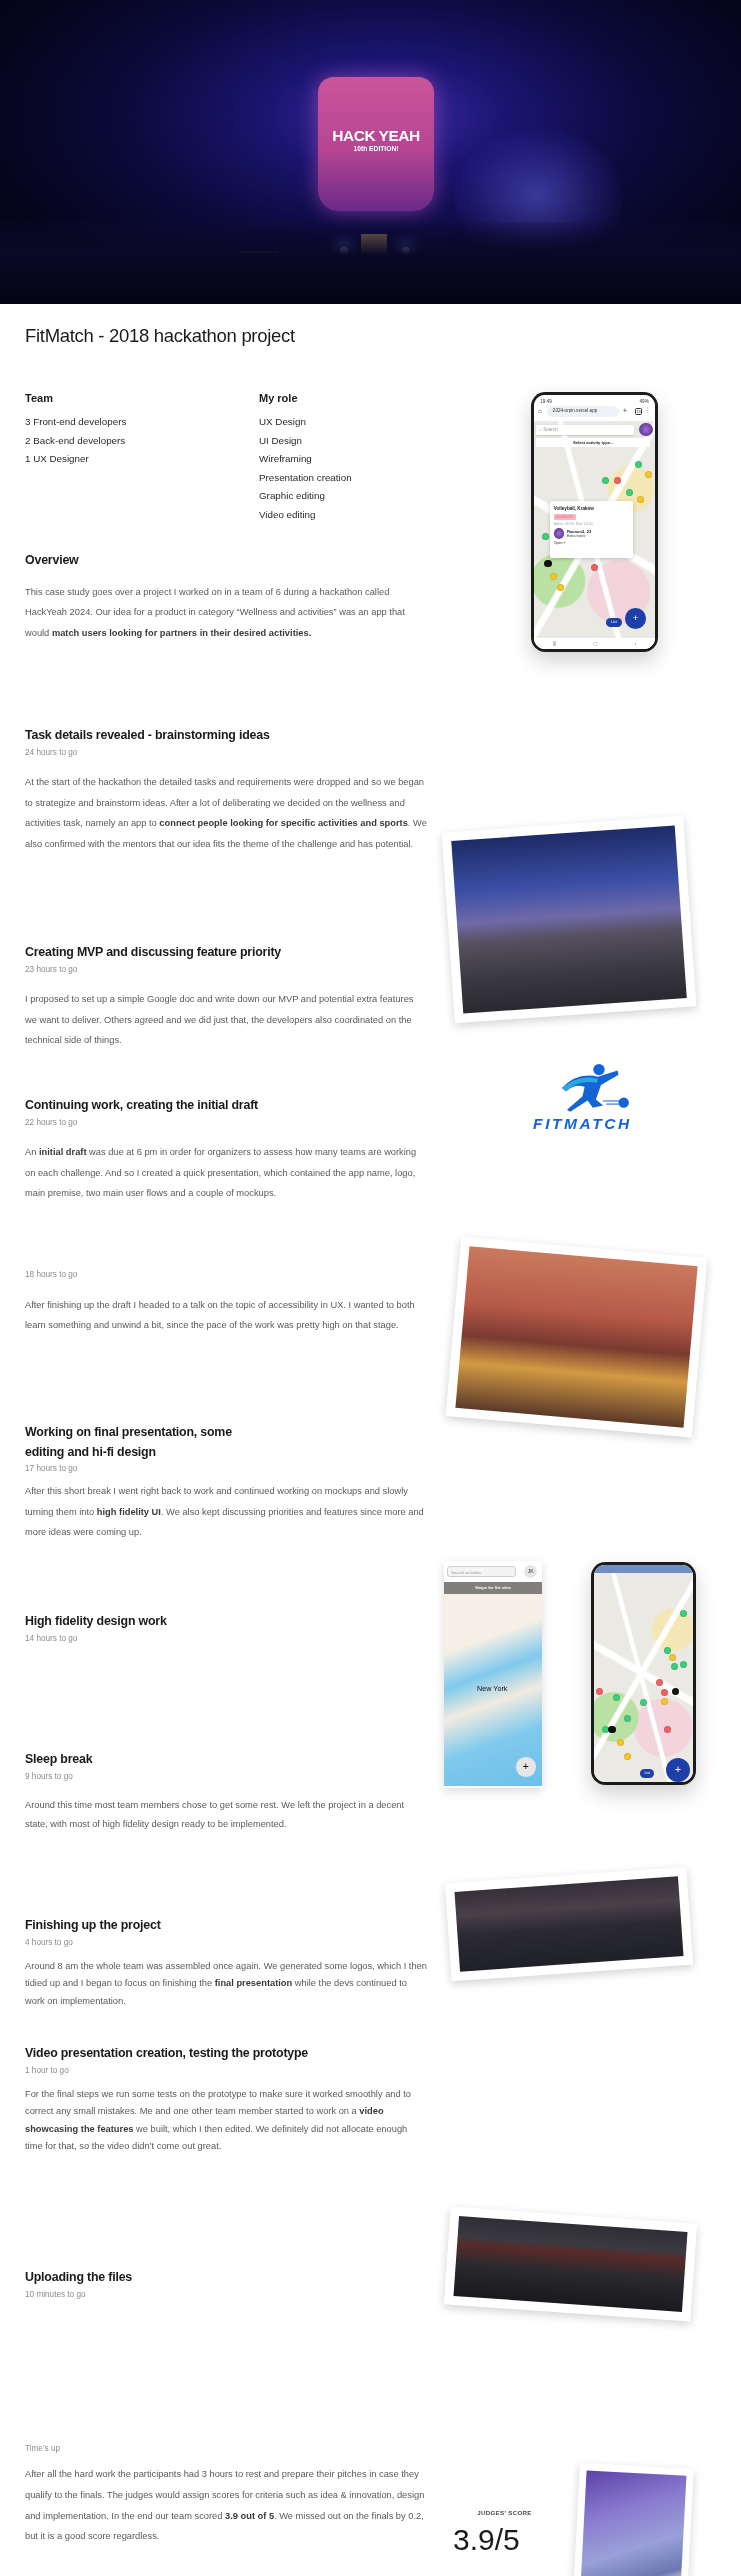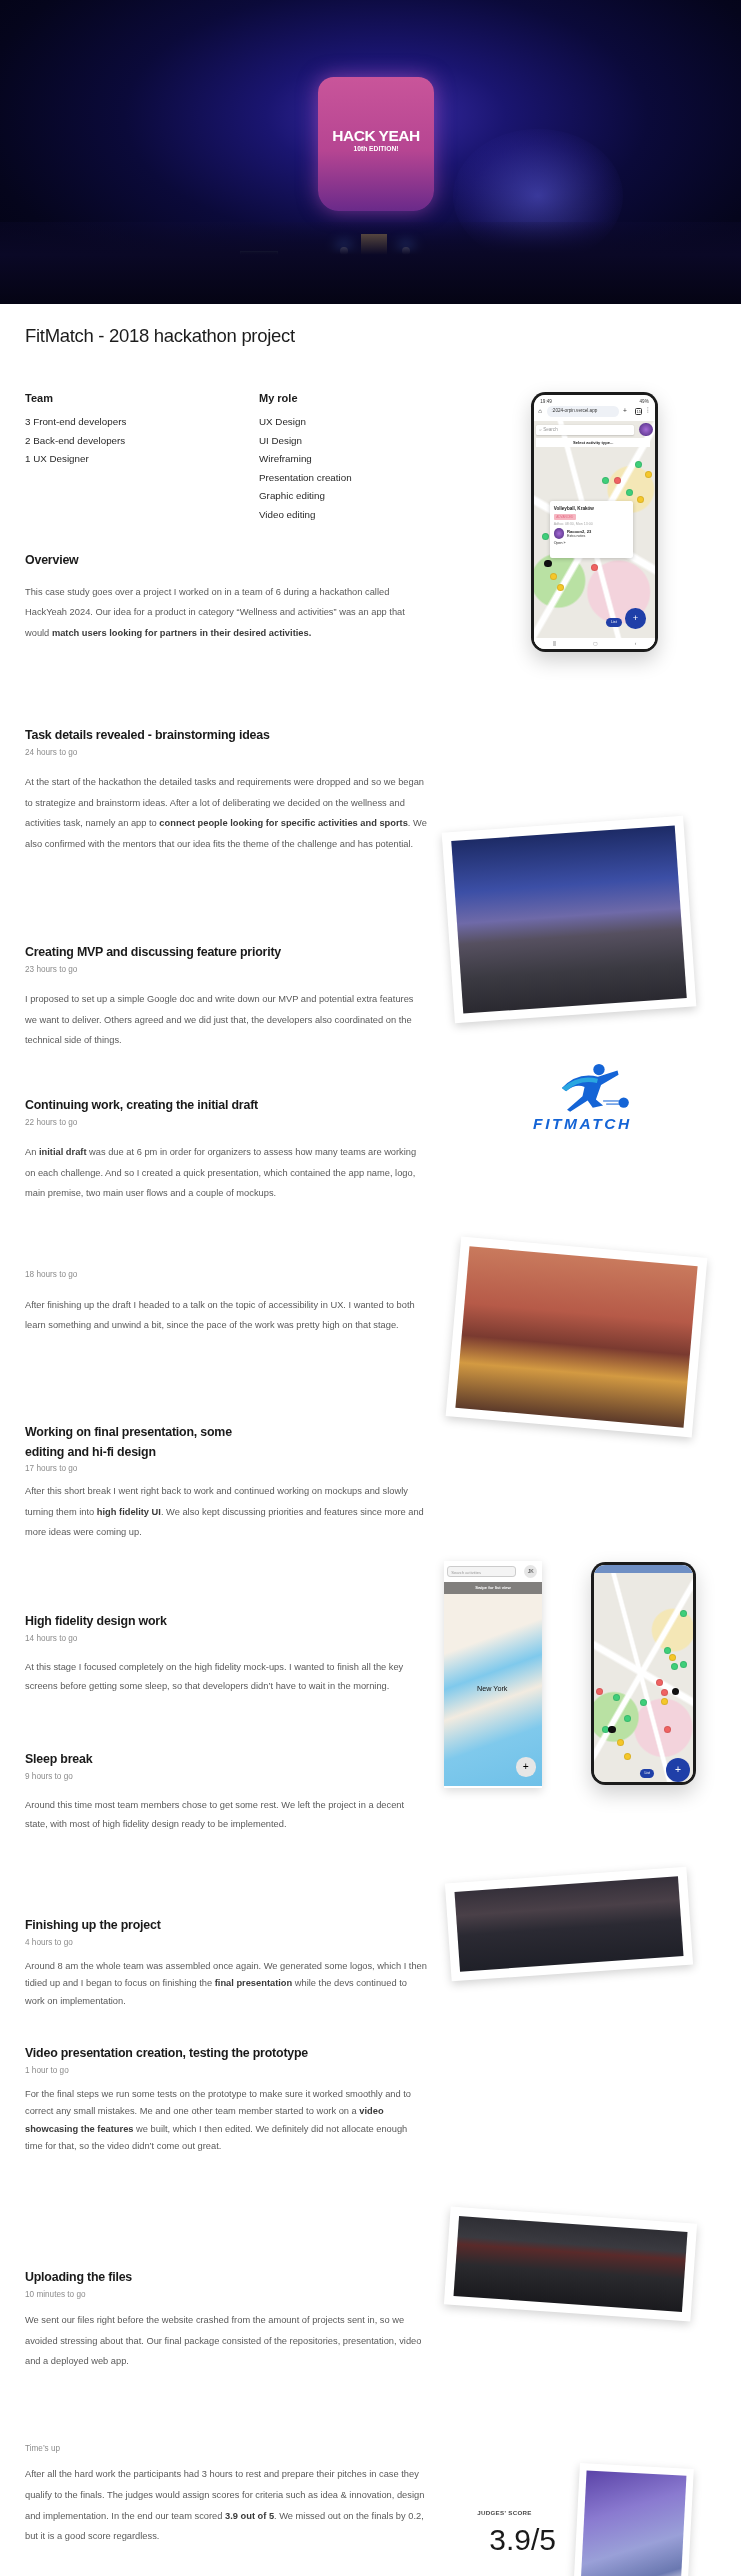--- a/index.html
+++ b/index.html
@@ -50,21 +50,21 @@
   .pin.g { background: #3fcf7a; } .pin.r { background: #f06262; } .pin.y { background: #f5c72a; } .pin.k { background: #111; }
 
   
   .polaroid { position: absolute; background: #fff; padding: 9.3px; box-shadow: 0 3.1px 9.3px rgba(0,0,0,0.18); }
   .polaroid .img { width: 100%; height: 100%; }
 
   .logo-wrap { position: absolute; left: 531px; top: 1056px; width: 103px; height: 82px; }
   .logo-text { position: absolute; left: 0; right: 0; top: 59px; text-align: center; color: #1464d6; font-weight: bold; font-style: italic; font-size: 15.5px; letter-spacing: 2.6px; }
 
   .score-label { position: absolute; left: 453px; top: 2509px; width: 103px; text-align: center; font-size: 6.2px; font-weight: bold; color: #4a4a4a; letter-spacing: 0.3px; }
-  .score-value { position: absolute; left: 453px; top: 2523px; width: 103px; text-align: right; font-size: 30px; color: #1a1a1a; font-weight: normal; }
+  .score-value { position: absolute; left: 453px; top: 2523px; width: 103px; text-align: left; font-size: 30px; color: #1a1a1a; font-weight: normal; }
 </style>
 </head>
 <body>
 
 <div class="hero">
   <div class="haze"></div>
   <div class="screen">
     <div class="screen-text">HACK YEAH</div>
     <div class="screen-sub">10th EDITION!</div>
   </div>
@@ -179,21 +179,20 @@
   <h2>Working on final presentation, some editing and hi-fi design</h2>
   <div class="time">17 hours to go</div>
 </div>
 <div class="section" style="top:1481px">
   <p style="margin-top:0"><span>After this short break I went right back to work and continued working on mockups and slowly turning them into </span><b>high fidelity UI</b><span>. We also kept discussing priorities and features since more and more ideas were coming up.</span></p>
 </div>
 
 <div class="section" style="top:1612px">
   <h2>High fidelity design work</h2>
   <div class="time">14 hours to go</div>
-  <p style="line-height:18.5px"><span>At this stage I focused completely on the high fidelity mock-ups. I wanted to finish all the key screens before getting some sleep, so that developers didn’t have to wait in the morning.</span><b></b><span></span></p>
 </div>
 
 <div class="section" style="top:1750px">
   <h2>Sleep break</h2>
   <div class="time">9 hours to go</div>
   <p style="line-height:18.5px"><span>Around this time most team members chose to get some rest. We left the project in a decent state, with most of high fidelity design ready to be implemented.</span><b></b><span></span></p>
 </div>
 
 <div class="section" style="top:1916px">
   <h2>Finishing up the project</h2>
@@ -203,21 +202,20 @@
 
 <div class="section" style="top:2044px">
   <h2>Video presentation creation, testing the prototype</h2>
   <div class="time">1 hour to go</div>
   <p style="line-height:17.5px;margin-top:11.3px"><span>For the final steps we run some tests on the prototype to make sure it worked smoothly and to correct any small mistakes. Me and one other team member started to work on a </span><b>video showcasing the features</b><span> we built, which I then edited. We definitely did not allocate enough time for that, so the video didn’t come out great.</span></p>
 </div>
 
 <div class="section" style="top:2268px">
   <h2>Uploading the files</h2>
   <div class="time">10 minutes to go</div>
-  <p style="margin-top:11.3px"><span>We sent our files right before the website crashed from the amount of projects sent in, so we avoided stressing about that. Our final package consisted of the repositories, presentation, video and a deployed web app.</span><b></b><span></span></p>
 </div>
 
 <div class="section" style="top:2442px">
   <div class="time">Time’s up</div>
   <p style="margin-top:11.3px"><span>After all the hard work the participants had 3 hours to rest and prepare their pitches in case they qualify to the finals. The judges would assign scores for criteria such as idea &amp; innovation, design and implementation. In the end our team scored </span><b>3.9 out of 5</b><span>. We missed out on the finals by 0.2, but it is a good score regardless.</span></p>
 </div>
 
 <div class="polaroid" style="left:448px;top:824px;width:242px;height:191px;transform:rotate(-4deg)">
   <div class="img" style="background:linear-gradient(180deg,#1d2b66 0%,#3c4fa6 30%,#6f6aa8 48%,#565060 60%,#3b3a42 80%,#2a2930 100%)"></div>
 </div>

